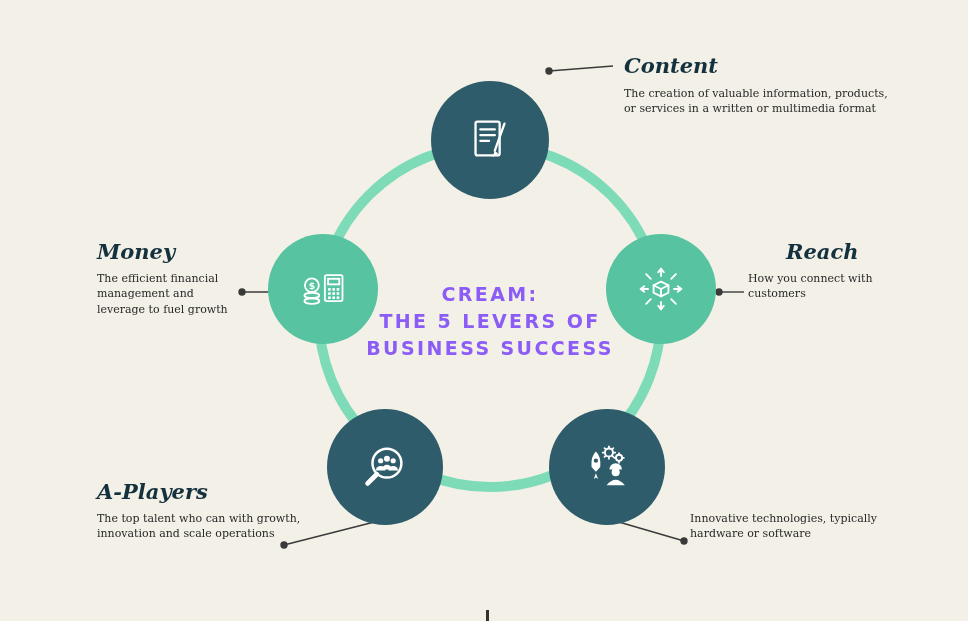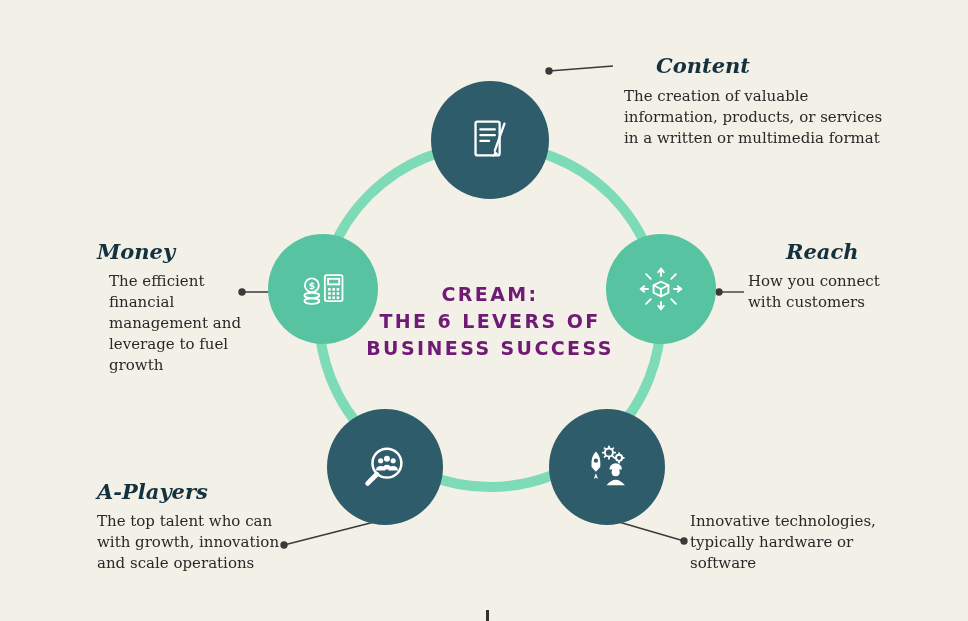--- a/index.html
+++ b/index.html
@@ -22,39 +22,39 @@
   .node-reach       { left:606px; top:234px; width:110px; height:110px; }
   .node-money       { left:268px; top:234px; width:110px; height:110px; }
   .node-aplayers    { left:327px; top:409px; width:116px; height:116px; }
   .node-engineering { left:549px; top:409px; width:116px; height:116px; }
 
   .callout-label {
     position:absolute; font-style:italic; font-weight:600;
     font-size:21px; color:#14313e;
   }
   .callout-desc {
-    position:absolute; font-size:15px; line-height:1.4; color:#282828;
-  }
-  .label-content     { left:624px; top:53px;margin-left:32px; }
+    position:absolute; font-size:11px; line-height:1.4; color:#282828;
+  }
+  .label-content     { left:624px; top:53px; }
   .desc-content      { left:624px; top:86px;  width:268px; }
   .label-reach       { left:748px; top:239px;margin-left:38px; }
   .desc-reach        { left:748px; top:271px; width:155px; }
   .label-money       { left:97px;  top:239px;font-style:italic; }
-  .desc-money        { left:97px;  top:271px; width:132px;margin-left:12px; }
+  .desc-money        { left:97px;  top:271px; width:132px; }
   .label-aplayers    { left:97px;  top:479px; }
   .desc-aplayers     { left:97px;  top:511px; width:205px; }
   .label-engineering { left:690px; top:479px; }
   .desc-engineering  { left:690px; top:511px; width:212px; }
 
   .center-title {
     position:absolute; left:340px; top:281px; width:300px;
     text-align:center;
     font-family:"DejaVu Sans", sans-serif;
     font-weight:700; font-size:19px; letter-spacing:2.4px;
-    color:#701a75; line-height:1.42;
+    color:#8b5cf6; line-height:1.42;
   }
   .connector-layer { position:absolute; left:0; top:0; pointer-events:none; }
   .bottom-mark { position:absolute; left:486px; top:610px; width:3px; height:11px; background:#33322e; }
 </style>
 </head>
 <body>
 
 <div class="canvas">
 
   <div class="ring"></div>
@@ -74,21 +74,21 @@
       <circle cx="284" cy="545" r="3"></circle>
       <line x1="284" y1="545" x2="390" y2="518"></line>
 
       <circle cx="684" cy="541" r="3"></circle>
       <line x1="612" y1="520" x2="684" y2="541"></line>
     </g>
   </svg>
 
   <div class="center-title">
     <div>CREAM:</div>
-    <div>THE 6 LEVERS OF</div>
+    <div>THE 5 LEVERS OF</div>
     <div>BUSINESS SUCCESS</div>
   </div>
 
   <div class="node dark node-content">
     <svg width="54" height="54" viewBox="0 0 56 56">
       <g fill="none" stroke="#ffffff" stroke-width="2.4" stroke-linecap="round" stroke-linejoin="round">
         <rect x="13" y="9" width="25" height="35" rx="2"></rect>
         <line x1="18" y1="17" x2="33" y2="17"></line>
         <line x1="18" y1="23" x2="33" y2="23"></line>
         <line x1="18" y1="29" x2="27" y2="29"></line>

